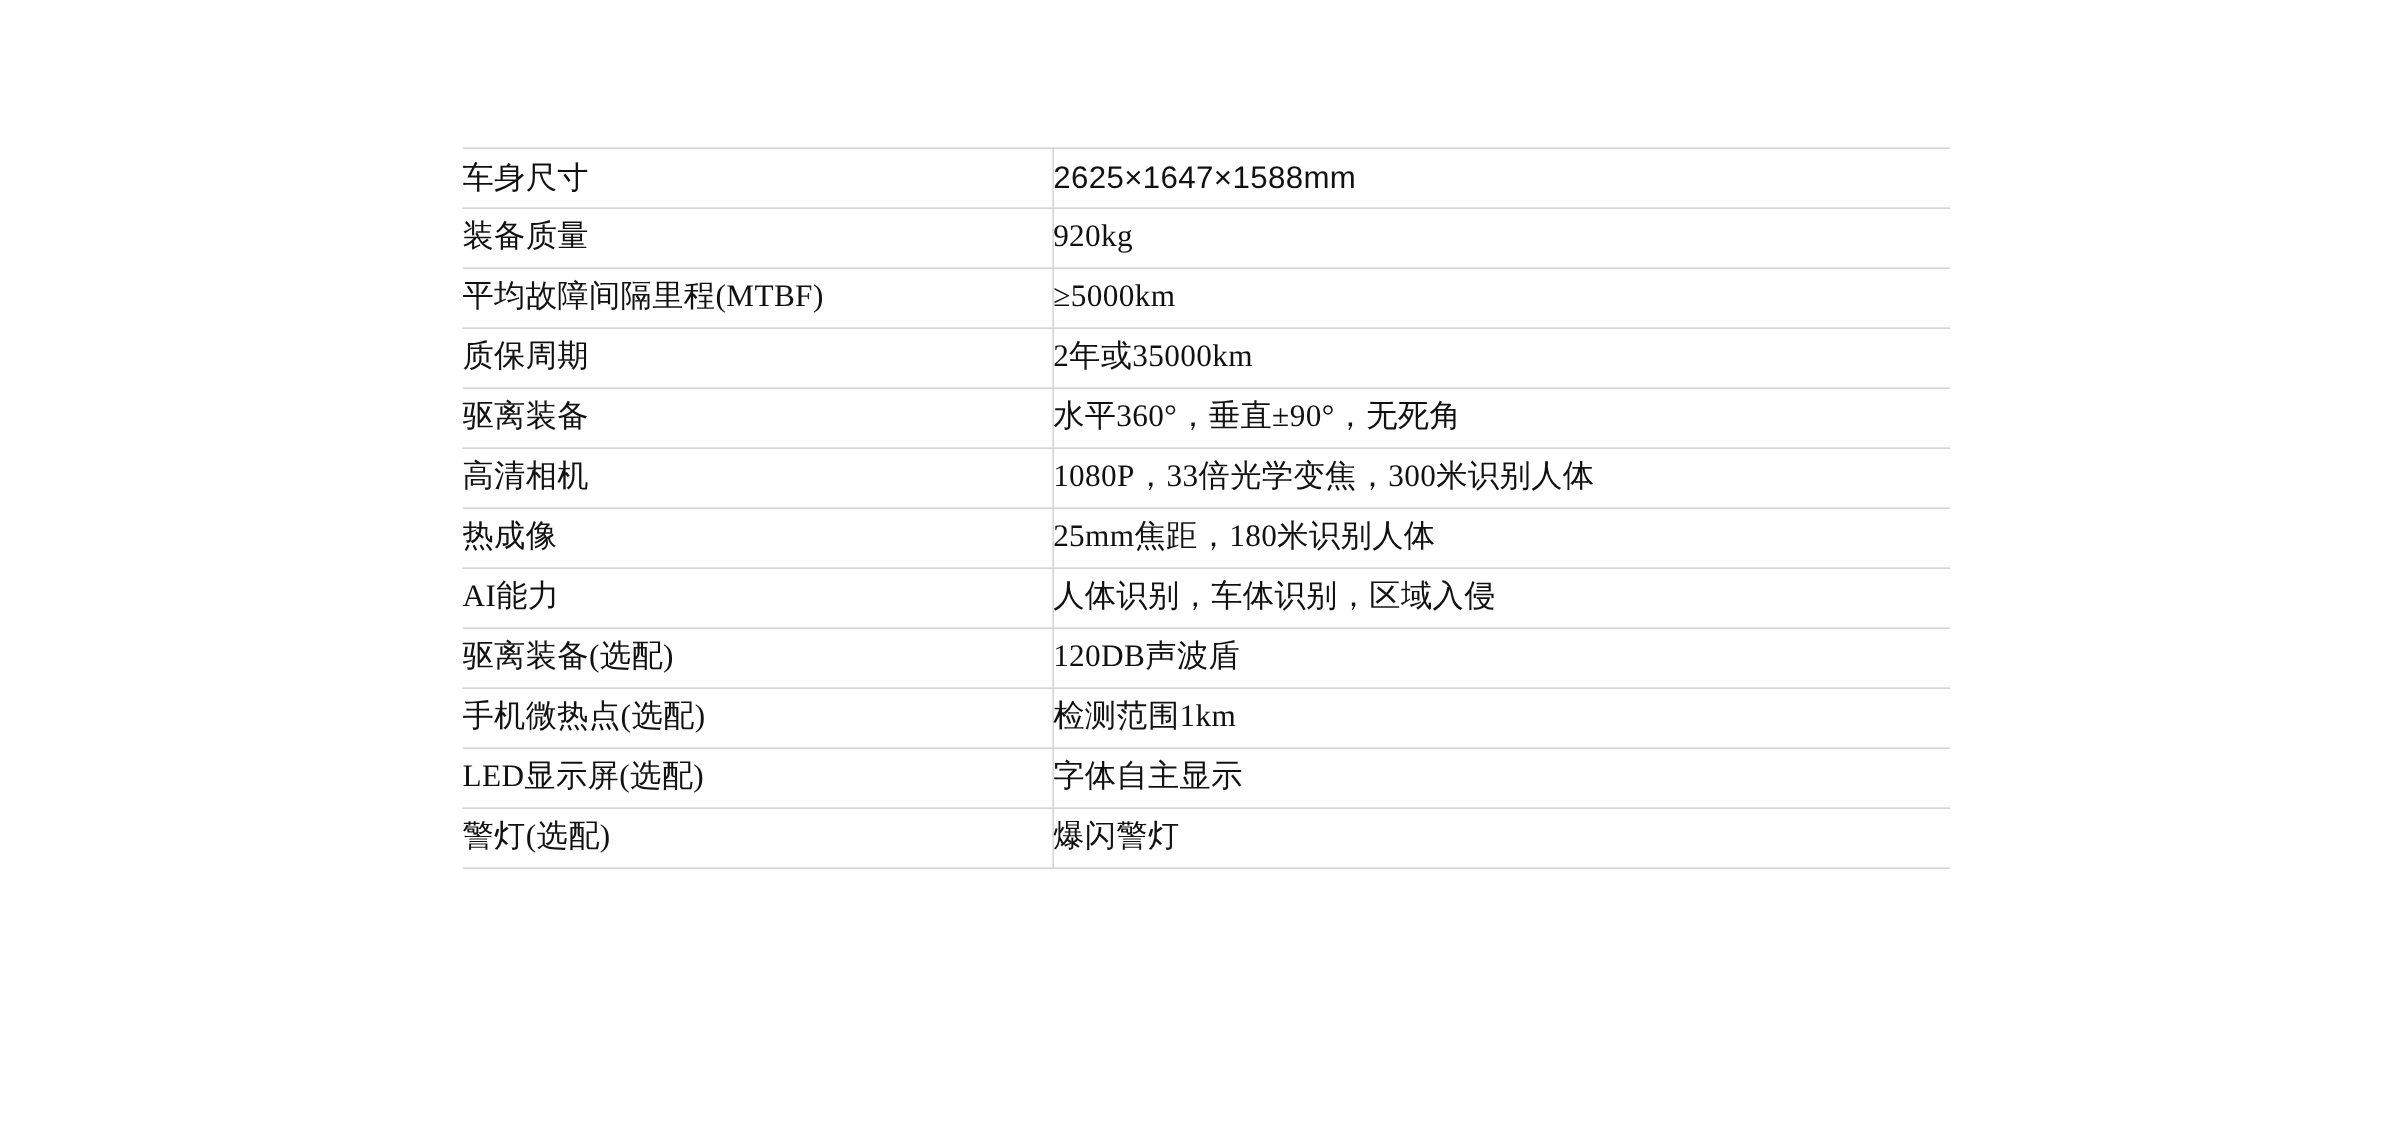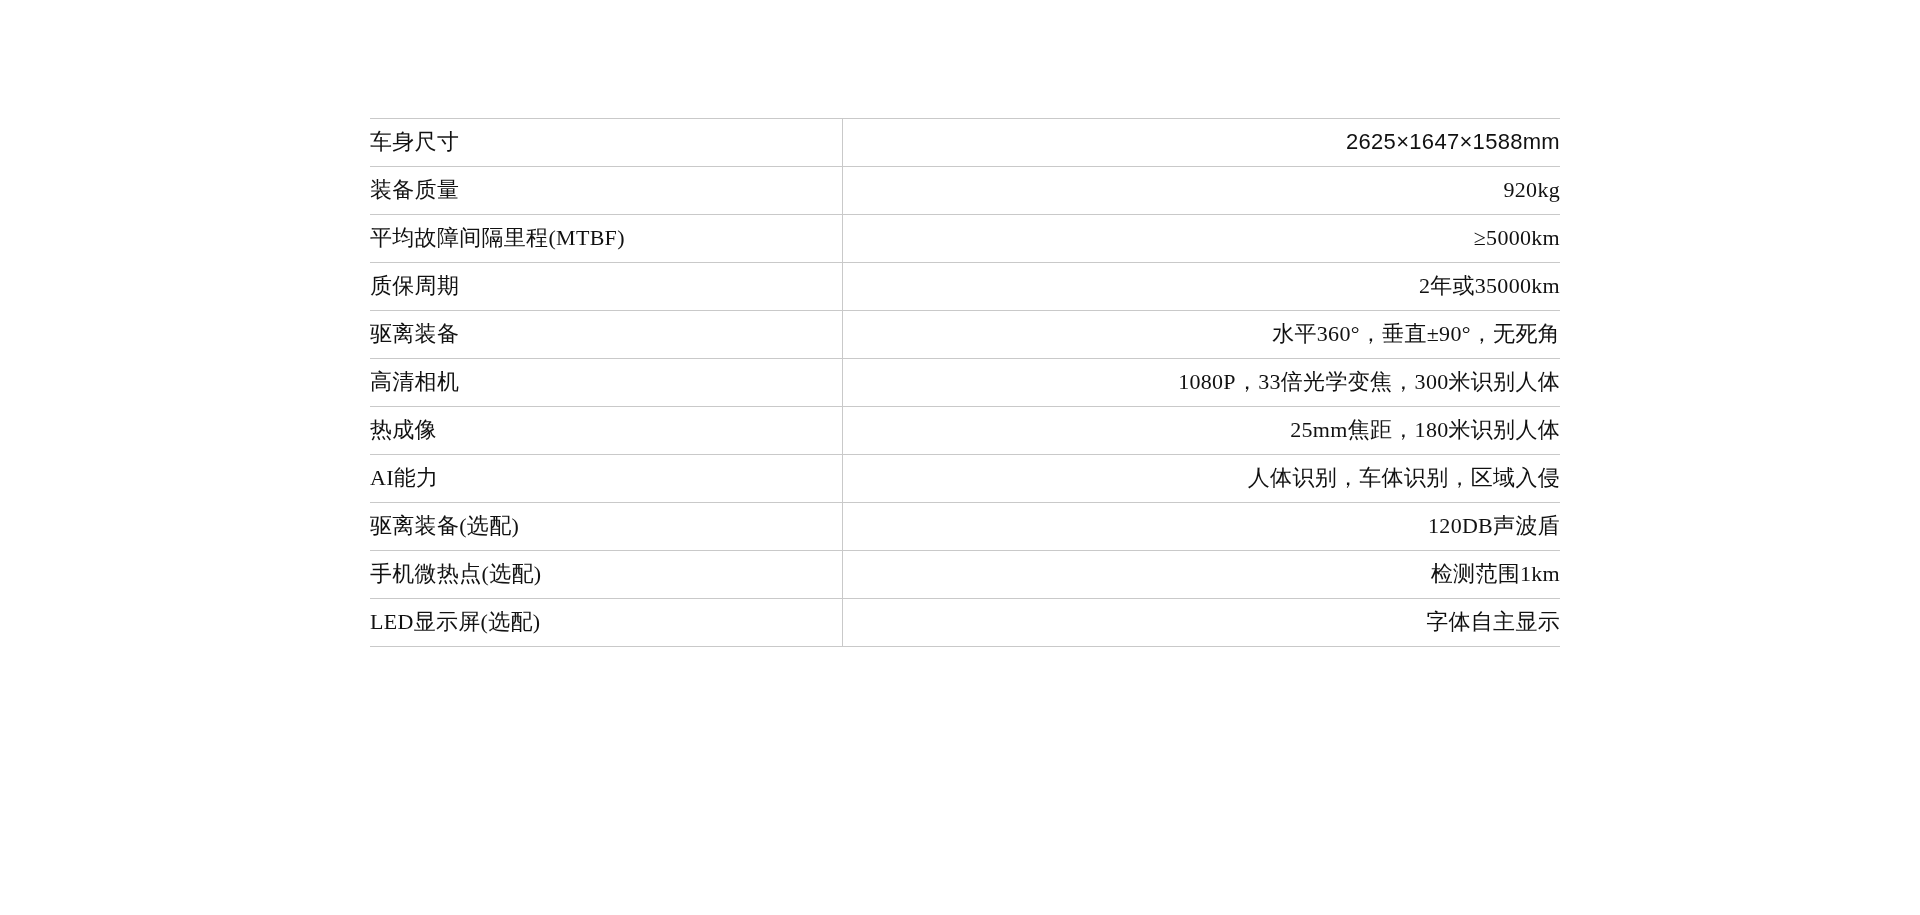--- a/index.html
+++ b/index.html
@@ -37,21 +37,21 @@
 
   table.spec-table tr {
     height: 48px;
   }
 
   table.spec-table td {
     border-top: 1px solid #c9c9c9;
     border-bottom: 1px solid #c9c9c9;
     padding: 0;
     vertical-align: middle;
-    font-size: 22px;
+    font-size: 25px;
     line-height: 1.3;
     letter-spacing: 0.3px;
     color: #111111;
     font-weight: 400;
   }
 
   table.spec-table tr + tr td {
     border-top: none;
     font-family: Liberation Serif, serif;
   }
@@ -59,21 +59,20 @@
   td.spec-label {
     width: 472px;
     border-right: 1px solid #c9c9c9;
     padding-left: 90px;
     box-sizing: border-box;
   }
 
   td.spec-value {
     padding-left: 90px;
     box-sizing: border-box;
-    text-align: right;
   }
 </style>
 </head>
 <body>
 
 <div class="page">
   <div class="spec-table-wrap">
     <table class="spec-table">
       <tbody>
         <tr>
@@ -113,16 +112,20 @@
           <td class="spec-value">120DB声波盾</td>
         </tr>
         <tr>
           <td class="spec-label">手机微热点(选配)</td>
           <td class="spec-value">检测范围1km</td>
         </tr>
         <tr>
           <td class="spec-label">LED显示屏(选配)</td>
           <td class="spec-value">字体自主显示</td>
         </tr>
+        <tr>
+          <td class="spec-label">警灯(选配)</td>
+          <td class="spec-value">爆闪警灯</td>
+        </tr>
       </tbody>
     </table>
   </div>
 </div>
 
 </body></html>

